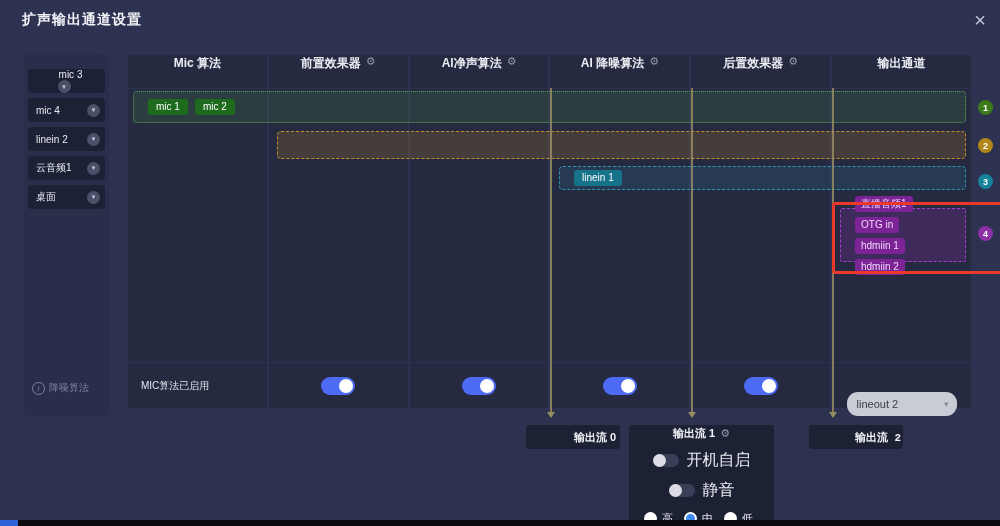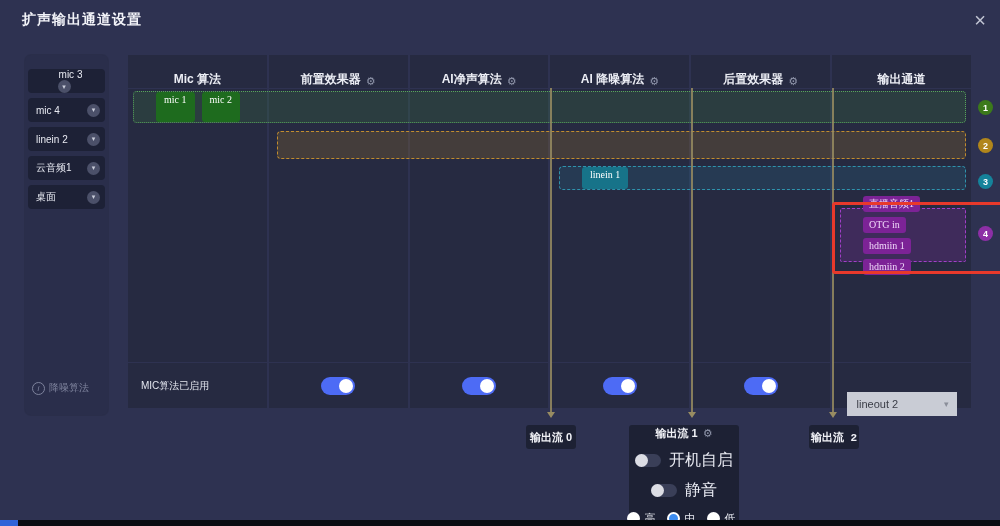--- a/index.html
+++ b/index.html
@@ -25,46 +25,46 @@
   .side-item .circ{width:13px;height:13px;border-radius:50%;background:#4b5069;color:#c9cdda;
                    display:flex;align-items:center;justify-content:center;font-size:7px;margin-right:5px;flex:none;}
   .side-hint{position:absolute;left:7px;bottom:20px;display:flex;align-items:center;gap:4px;color:#7e839d;font-size:10px;}
   .info-circ{width:11px;height:11px;border-radius:50%;border:1px solid #7e839d;display:inline-flex;
              align-items:center;justify-content:center;font-size:8px;font-style:italic;flex:none;}
 
   
   .table{left:128px;top:55px;width:843px;height:353px;display:grid;
          grid-template-columns:repeat(6,1fr);column-gap:2px;}
   .col{display:flex;flex-direction:column;row-gap:1px;}
-  .col .hd{height:33px;background:#262a41;display:flex;align-items:flex-end;justify-content:center;
+  .col .hd{height:33px;background:#262a41;display:flex;align-items:flex-start;justify-content:center;
            color:#eceef5;font-size:12px;font-weight:bold;gap:5px;}
   .col .hd .gear{color:#9298ad;font-size:11px;font-weight:normal;cursor:pointer;}
   .col .bd{flex:1;background:#262a41;}
   .col .ft{height:45px;background:#262a41;display:flex;align-items:center;justify-content:center;}
   .col .ft.txt{justify-content:flex-start;padding-left:13px;color:#e3e6ef;font-size:10px;}
 
   
   .toggle{width:34px;height:18px;border-radius:9px;background:#4d6bf5;position:relative;cursor:pointer;flex:none;}
   .toggle .knob{position:absolute;top:2px;right:2px;width:14px;height:14px;border-radius:50%;background:#fff;}
   
   .toggle-off{width:26px;height:13px;border-radius:7px;background:#3a3f58;position:relative;cursor:pointer;flex:none;}
   .toggle-off .knob{position:absolute;top:0px;left:0px;width:13px;height:13px;border-radius:50%;background:#dcdde4;}
 
   
-  .select{width:110px;height:24px;background:#c9ccd5;border-radius:0;display:flex;align-items:center;
+  .select{width:110px;height:24px;background:#c9ccd5;border-radius:11px;display:flex;align-items:center;
           cursor:pointer;margin-top:36px;}
   .select .val{flex:1;font-size:11px;color:#3a3d47;padding-left:10px;}
   .select .chev{color:#8a8e99;font-size:9px;padding-right:8px;}
 
   
   .vline{width:2px;top:88px;height:324px;background:#988c62;opacity:.85;z-index:4;}
   .varrow{width:0;height:0;border-left:4px solid transparent;border-right:4px solid transparent;
           border-top:6px solid #988c62;top:412px;z-index:4;}
 
-  .prow{border-radius:4px;z-index:3;display:flex;padding:0 22px;gap:7px;box-sizing:border-box;font-family:Liberation Serif, serif;}
+  .prow{border-radius:4px;z-index:3;display:flex;align-items:center;padding:0 14px;gap:7px;box-sizing:border-box;}
   .prow.green{left:133px;top:91px;width:833px;height:32px;background:rgba(62,134,66,.22);border:1px dotted #58a45c;}
   .prow.orange{left:277px;top:131px;width:689px;height:28px;background:rgba(160,118,44,.25);border:1px dashed #c28d2e;}
   .prow.cyan{left:559px;top:166px;width:407px;height:24px;background:rgba(38,126,156,.20);border:1px dashed #2f93ad;}
   .prow.purple{left:840px;top:208px;width:126px;height:54px;background:rgba(140,48,170,.25);border:1px dashed #a13fc8;
                flex-wrap:wrap;align-content:center;gap:5px 24px;border-radius:2px;}
   .tag{font-size:10px;color:#fff;border-radius:3px;padding:3px 8px;line-height:1;white-space:nowrap;cursor:grab;z-index:5;}
   .tag.g{background:#1e6b1e;}
   .tag.c{background:#177389;}
   .tag.p{background:#7c2396;color:#f0d9fa;padding:3px 6px;}
 
@@ -73,22 +73,22 @@
 
   .badge{left:978px;width:15px;height:15px;border-radius:50%;color:#fff;font-size:9px;font-weight:bold;
          display:flex;align-items:center;justify-content:center;z-index:5;}
   .badge.b1{top:100px;background:#3c7a1b;}
   .badge.b2{top:138px;background:#b1861b;}
   .badge.b3{top:174px;background:#15839b;}
   .badge.b4{top:226px;background:#8d2fa6;}
 
   
   .stream-box{top:425px;height:24px;background:#1d2134;border-radius:3px;color:#f0f1f6;font-size:11px;
-              font-weight:bold;display:flex;align-items:center;justify-content:center;z-index:5;}
-  .stream-panel{left:629px;top:425px;width:110px;height:101px;background:#1d2134;border-radius:3px;z-index:5;
+              font-weight:bold;display:flex;align-items:center;justify-content:center;z-index:5;padding-left:44px;}
+  .stream-panel{left:629px;top:425px;width:145px;height:101px;background:#1d2134;border-radius:3px;z-index:5;
                 display:flex;flex-direction:column;align-items:center;}
   .stream-panel .ttl{height:24px;display:flex;align-items:center;gap:5px;color:#f0f1f6;font-size:11px;font-weight:bold;}
   .stream-panel .ttl .gear{color:#9298ad;font-size:11px;font-weight:normal;cursor:pointer;}
   .opt-row{display:flex;align-items:center;gap:8px;margin-top:9px;color:#e8eaf2;font-size:16px;}
   .level-row{display:flex;align-items:center;gap:5px;margin-top:10px;color:#eceef5;font-size:11px;}
   .radio{width:13px;height:13px;border-radius:50%;background:#fff;cursor:pointer;flex:none;box-sizing:border-box;}
   .radio.sel{background:#3d8cf0;border:2px solid #fff;}
   .level-row .lv{margin-right:6px;}
 
   .bottom-strip{left:0;top:520px;width:1000px;height:6px;background:#0a0c12;z-index:8;}

